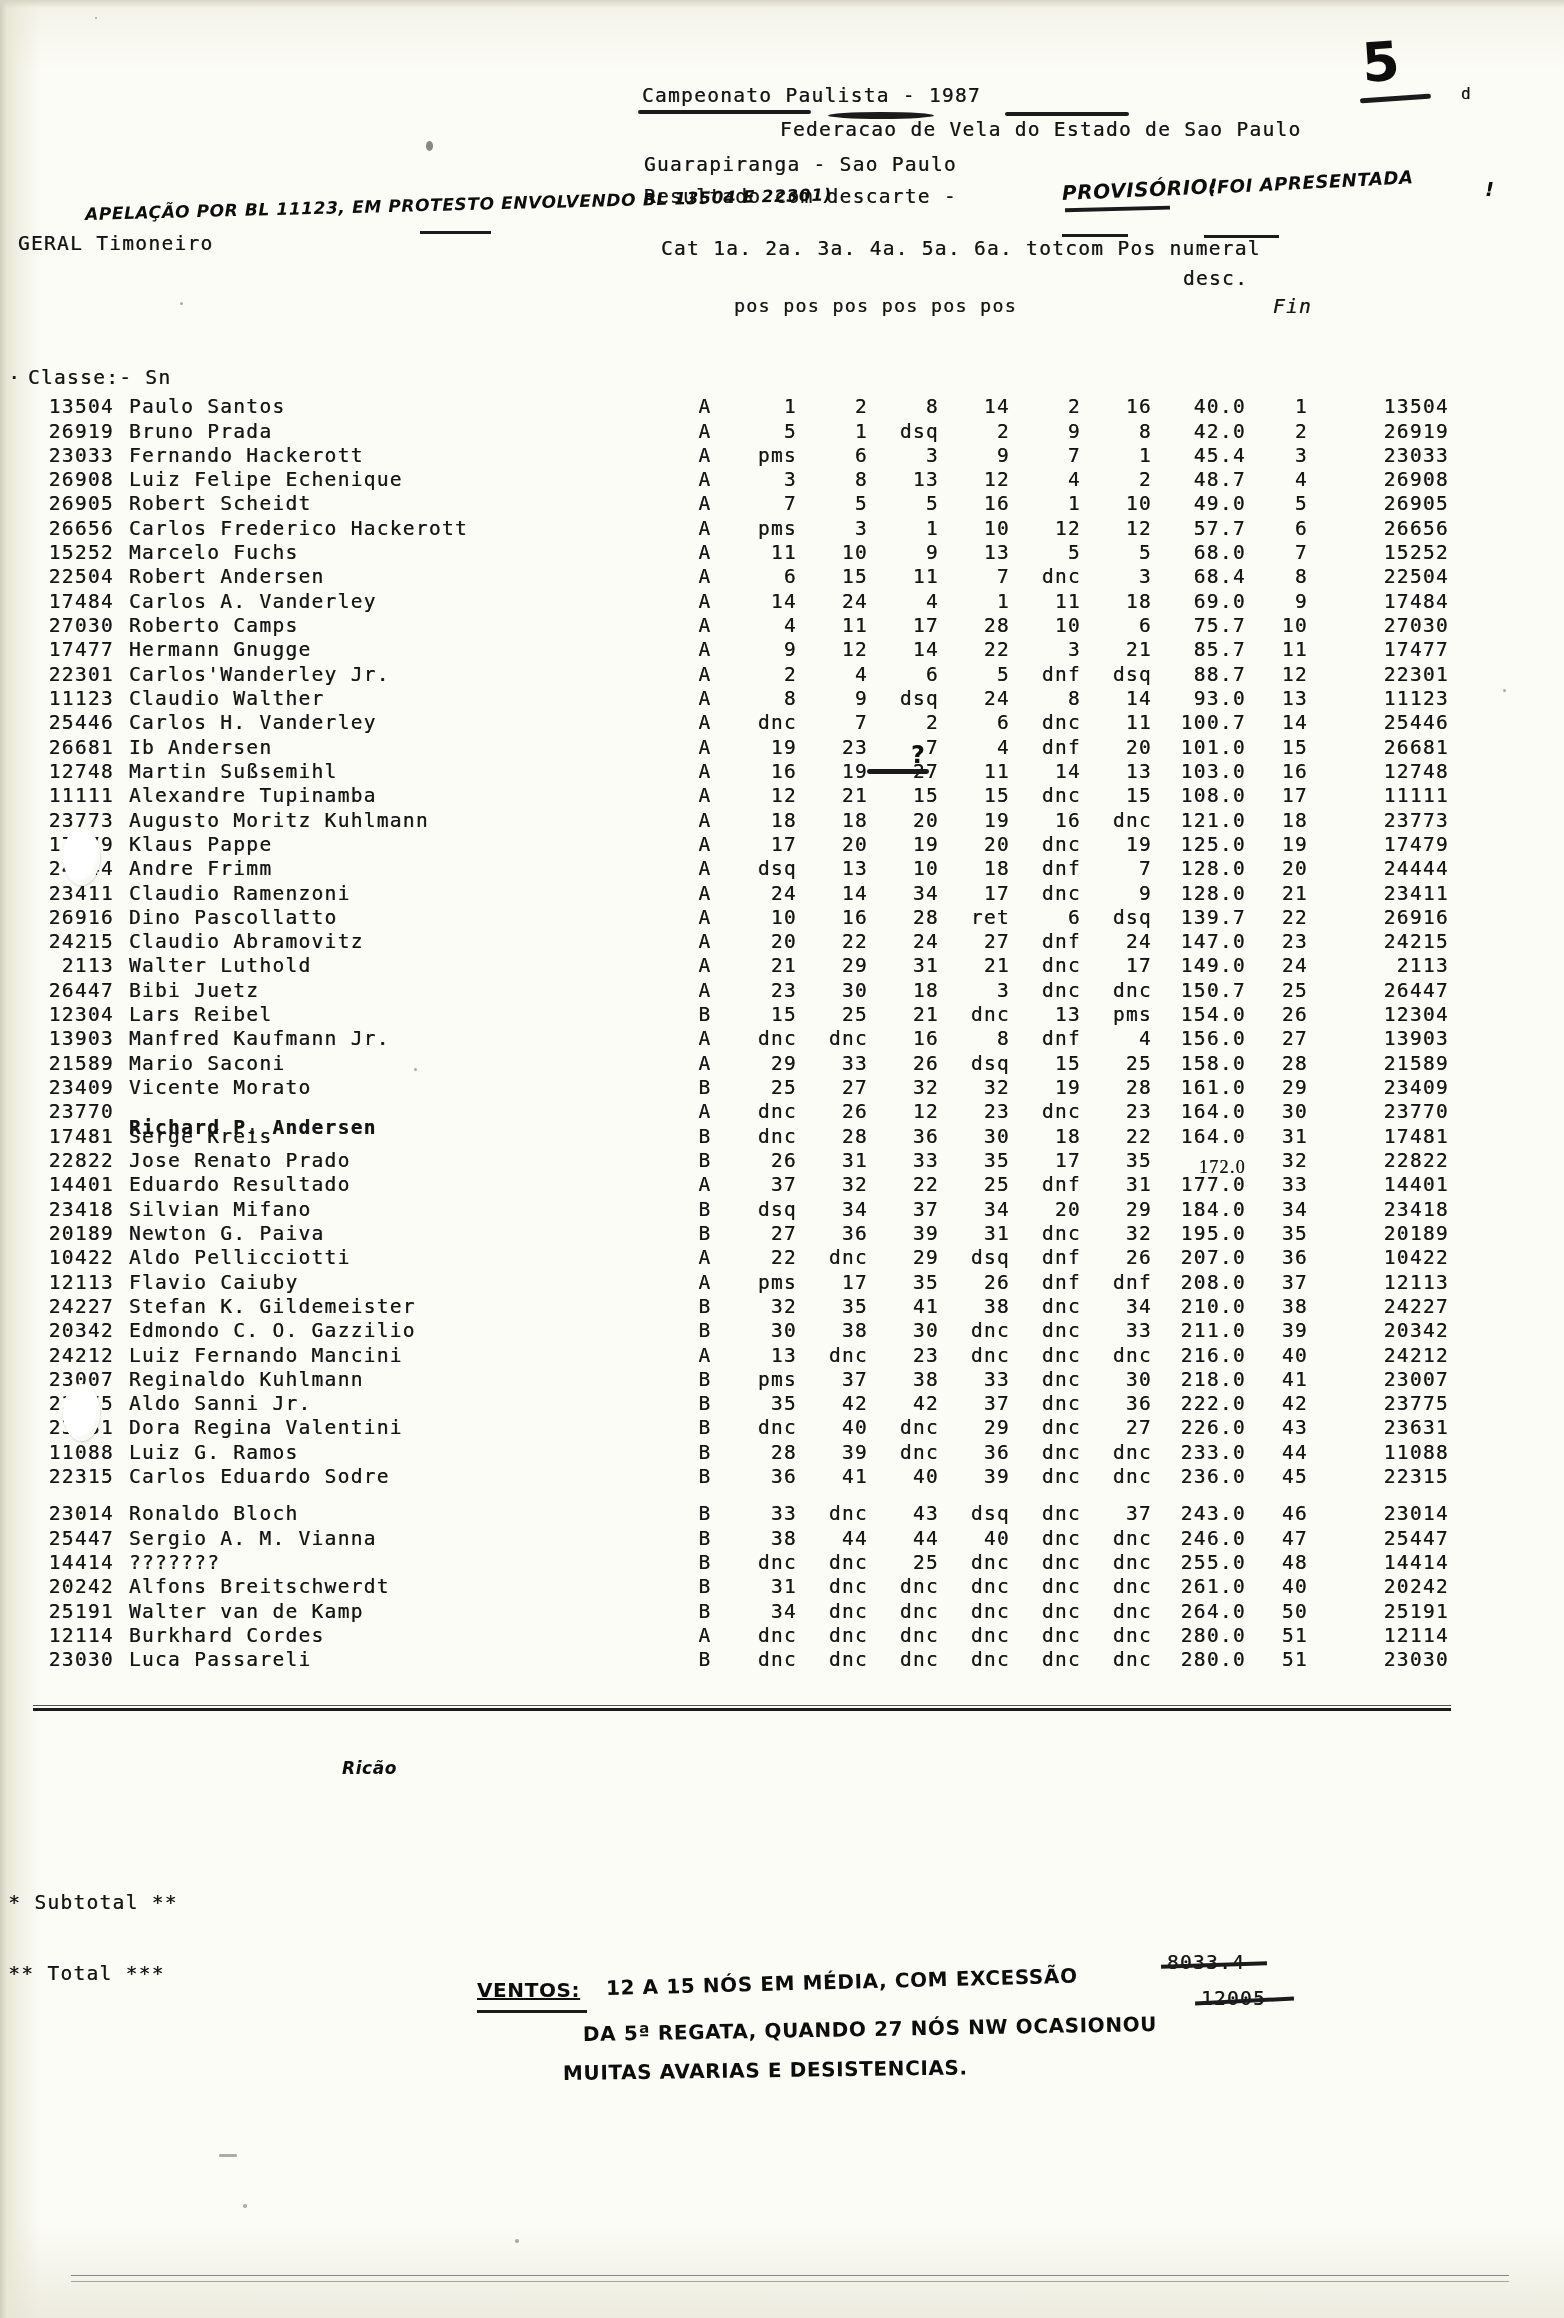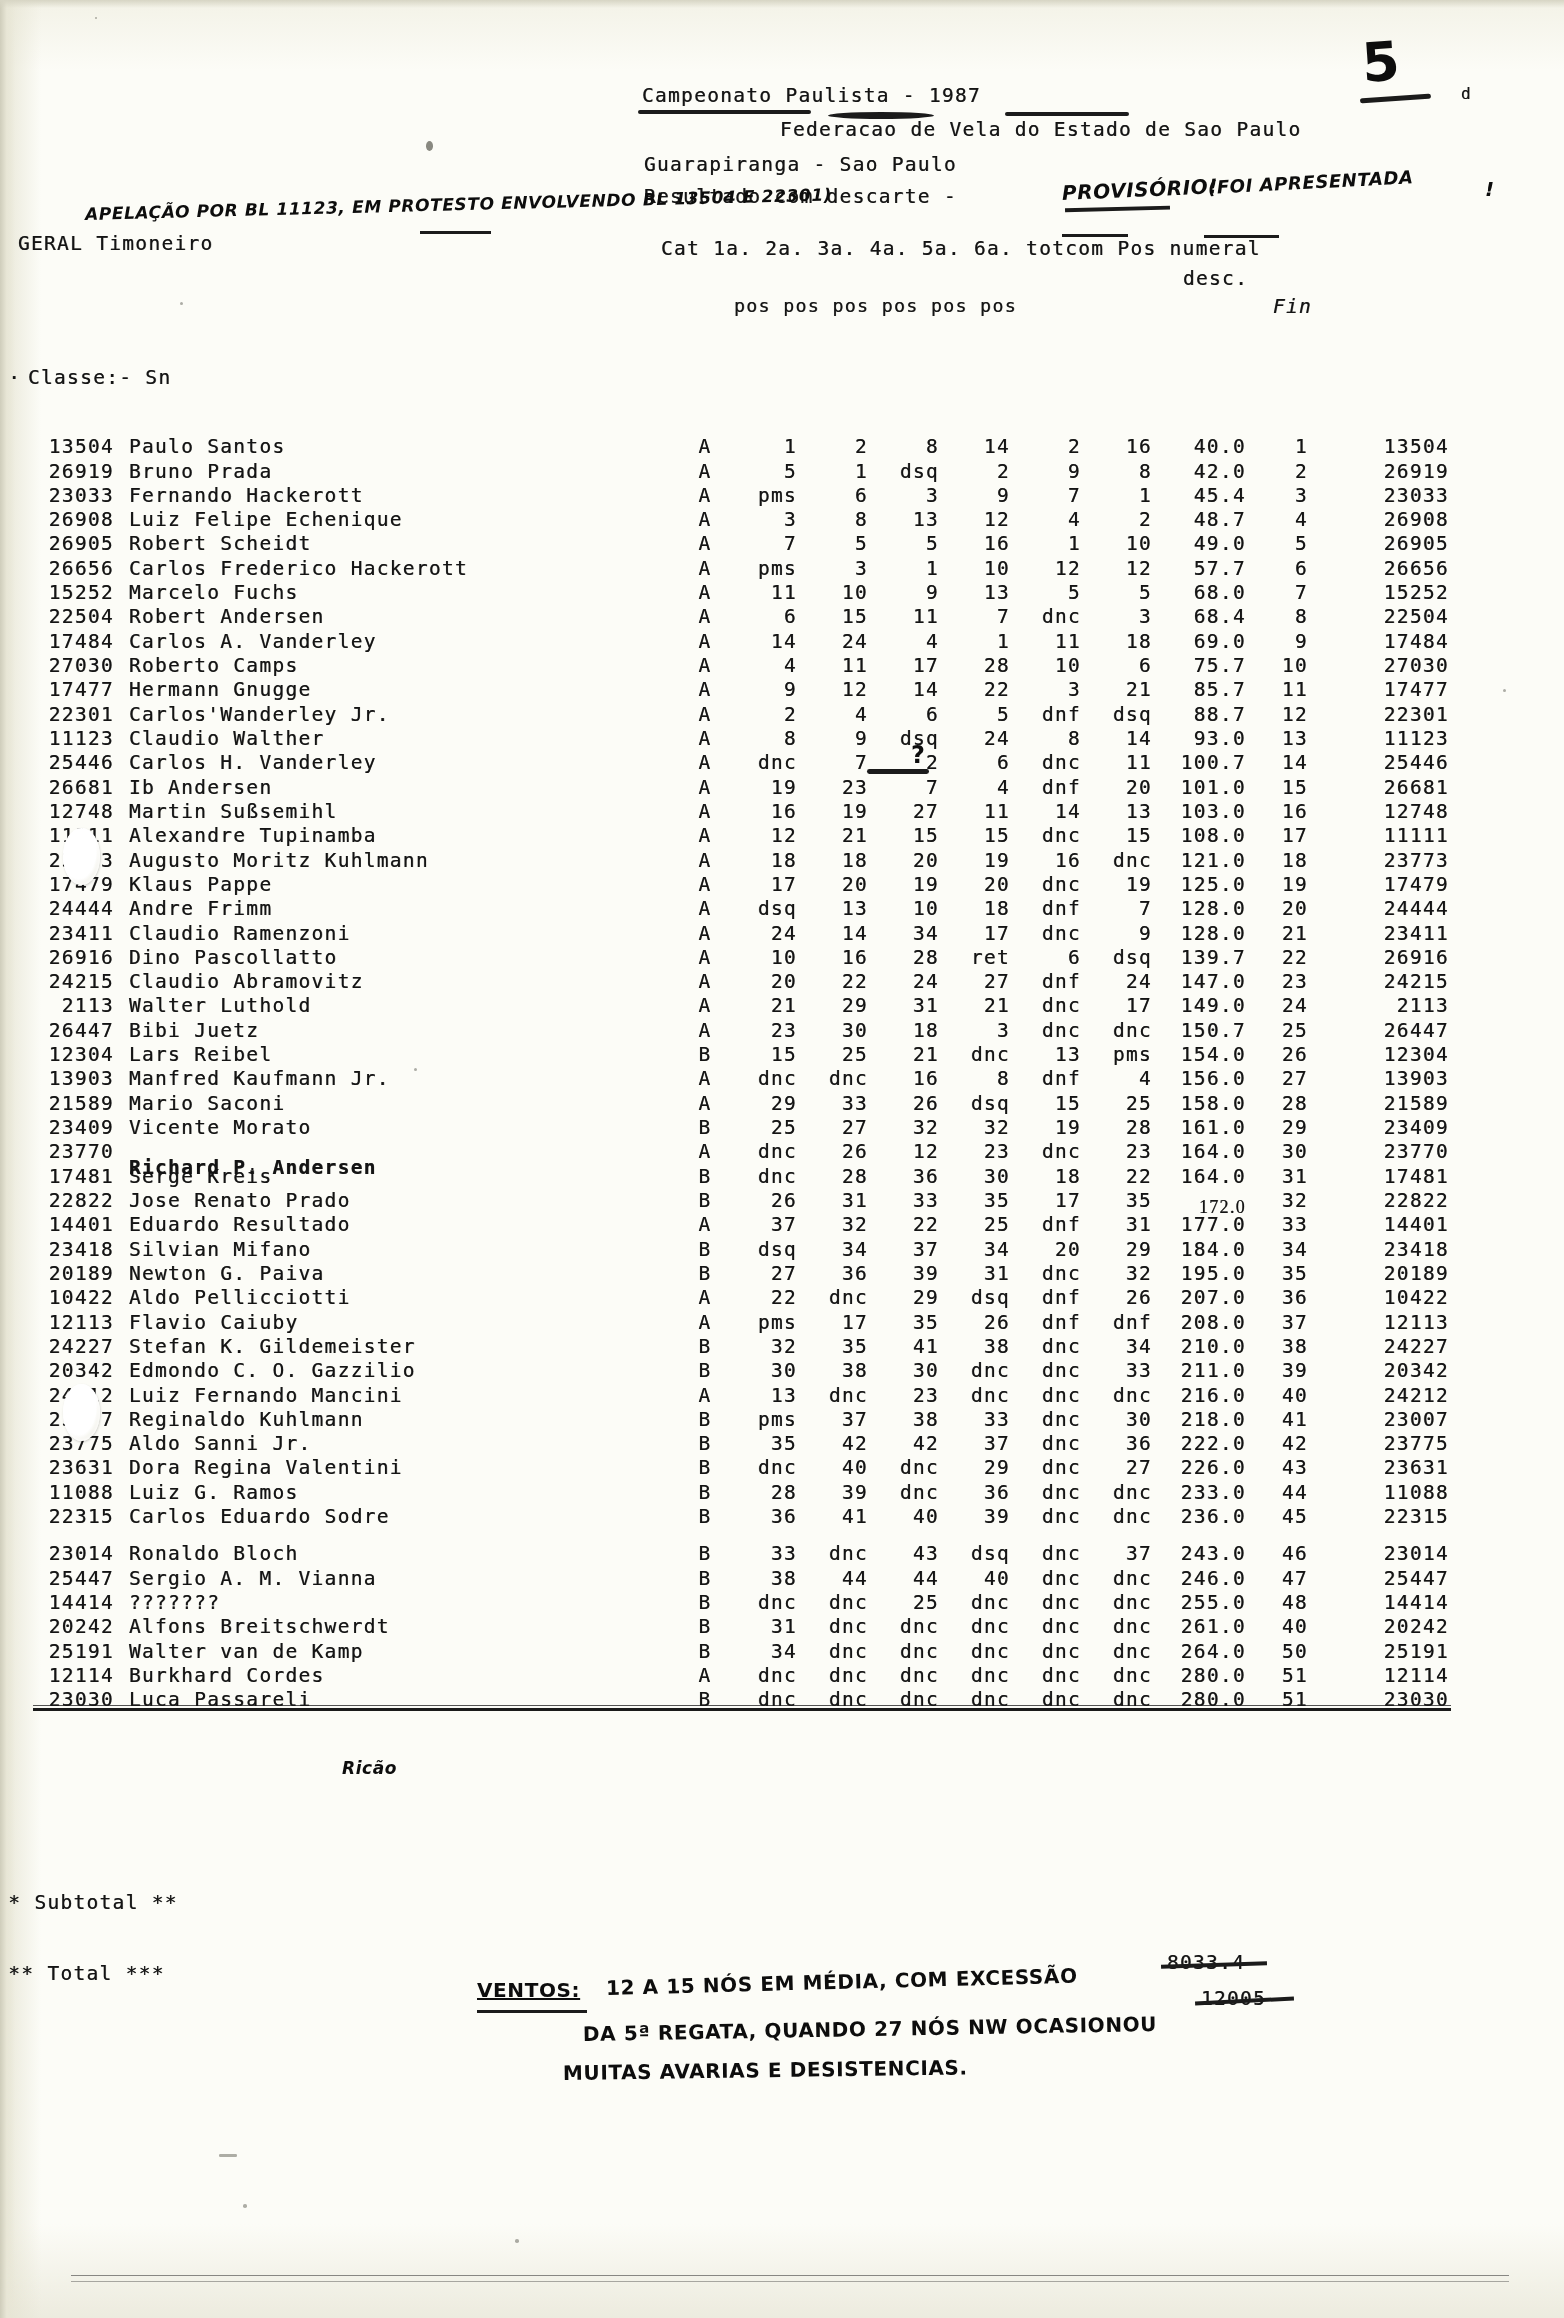--- a/index.html
+++ b/index.html
@@ -76,21 +76,21 @@
   .punch {
     position: absolute;
     width: 37px; height: 57px;
     border-radius: 50%;
     background: radial-gradient(ellipse at 42% 38%, #ffffff 58%, #efeee4 76%, #cfcdbe 92%, #b9b7a8 100%);
     box-shadow: 0 0 3px 1.2px rgba(255,255,255,.95) inset, 0.6px 1.2px 2.4px rgba(0,0,0,.18);
   }
 
   
   #table { position: absolute; left: 0; top: 0; }
-  .row { position: absolute; height: 21px; margin-top: 40px; }
+  .row { position: absolute; height: 21px; }
   .c { position: absolute; white-space: pre; }
   .r-sail  { left: 28px;  width: 86px; text-align: right; }
   .r-name  { left: 129px; }
   .r-cat   { left: 698px; width: 14px; text-align: center; }
   .r-p1    { left: 738px; width: 59px; text-align: right; }
   .r-p2    { left: 809px; width: 59px; text-align: right; }
   .r-p3    { left: 880px; width: 59px; text-align: right; }
   .r-p4    { left: 951px; width: 59px; text-align: right; }
   .r-p5    { left: 1022px; width: 59px; text-align: right; }
   .r-p6    { left: 1093px; width: 59px; text-align: right; }

